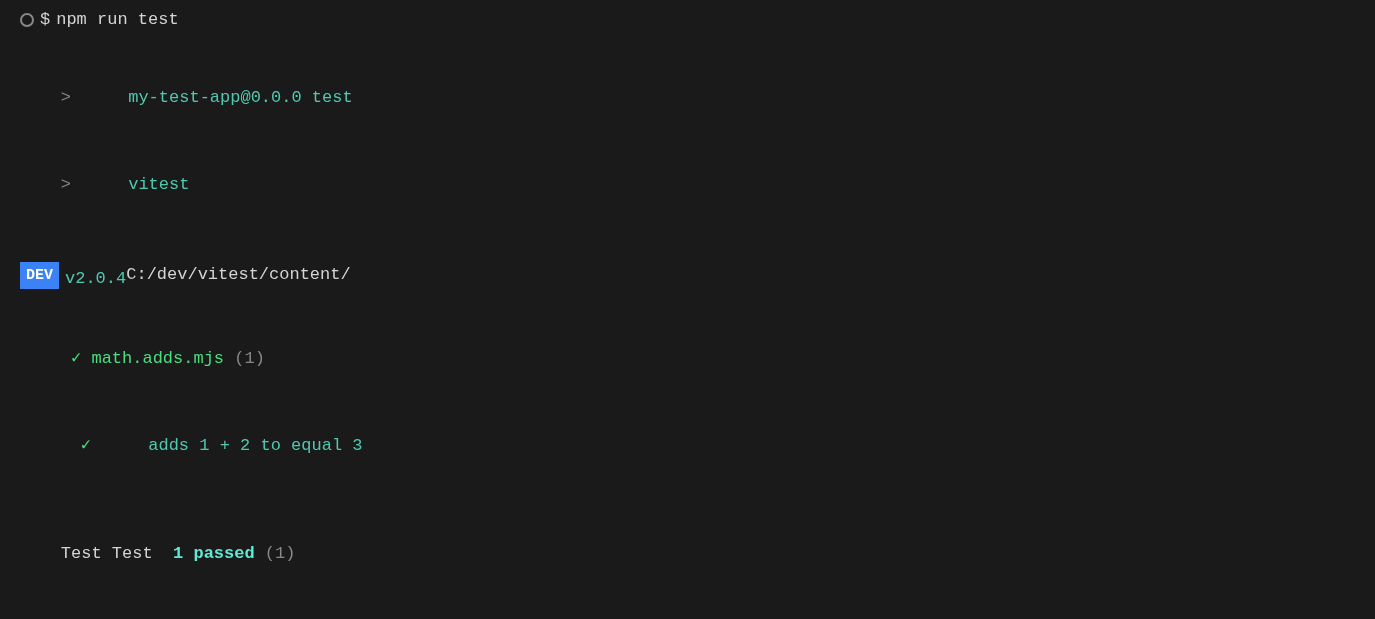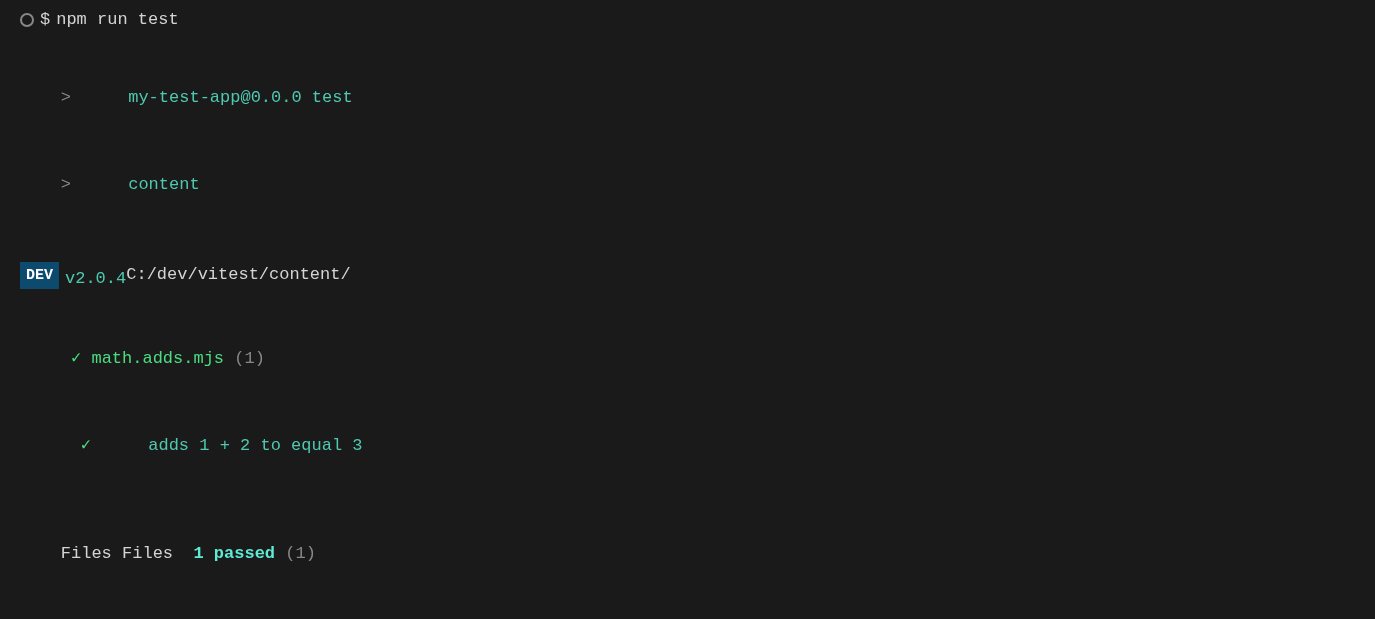--- a/index.html
+++ b/index.html
@@ -56,21 +56,21 @@
     .arrow-gray {
       color: #888;
     }
 
     .text-cyan {
       color: #4ec9b0;
       margin-left: 47px;
     }
 
     .dev-badge {
-      background-color: #0c4a6e;
+      background-color: #3b82f6;
       color: #ffffff;
       font-weight: bold;
       padding: 1px 6px;
       font-size: 15px;
       display: inline-block;
       margin-right: 6px;
     }
 
     .version-text {
       color: #4ec9b0;
@@ -117,21 +117,21 @@
     <span class="prompt-command">npm run test</span>
   </div>
 
   <div class="blank-line"></div>
 
   <div class="output-line">
     <span class="arrow-gray">&gt; </span><span class="text-cyan">my-test-app@0.0.0 test</span>
   </div>
 
   <div class="output-line">
-    <span class="arrow-gray">&gt; </span><span class="text-cyan">content</span>
+    <span class="arrow-gray">&gt; </span><span class="text-cyan">vitest</span>
   </div>
 
   <div class="section-gap"></div>
 
   <div class="output-line" style="display:flex; align-items:center; gap:0;">
     <span class="dev-badge">DEV</span>
     <span class="version-text">v2.0.4</span>
     <span class="path-text">C:/dev/vitest/content/</span>
   </div>
 
@@ -141,20 +141,20 @@
     <span class="check-green"> ✓ </span><span class="filename-text">math.adds.mjs </span><span class="count-text">(1)</span>
   </div>
 
   <div class="output-line" style="padding-left:20px;">
     <span class="check-green">✓ </span><span class="text-cyan">adds 1 + 2 to equal 3</span>
   </div>
 
   <div class="blank-line"></div>
 
   <div class="output-line">
-    <span class="label-text">Files Files  </span><span class="passed-text">1 passed</span><span class="count-text"> (1)</span>
+    <span class="label-text">Test Test  </span><span class="passed-text">1 passed</span><span class="count-text"> (1)</span>
   </div>
 
   <div class="output-line" style="padding-left:52px;">
     
   </div>
 
 </div>
 
 </body></html>

